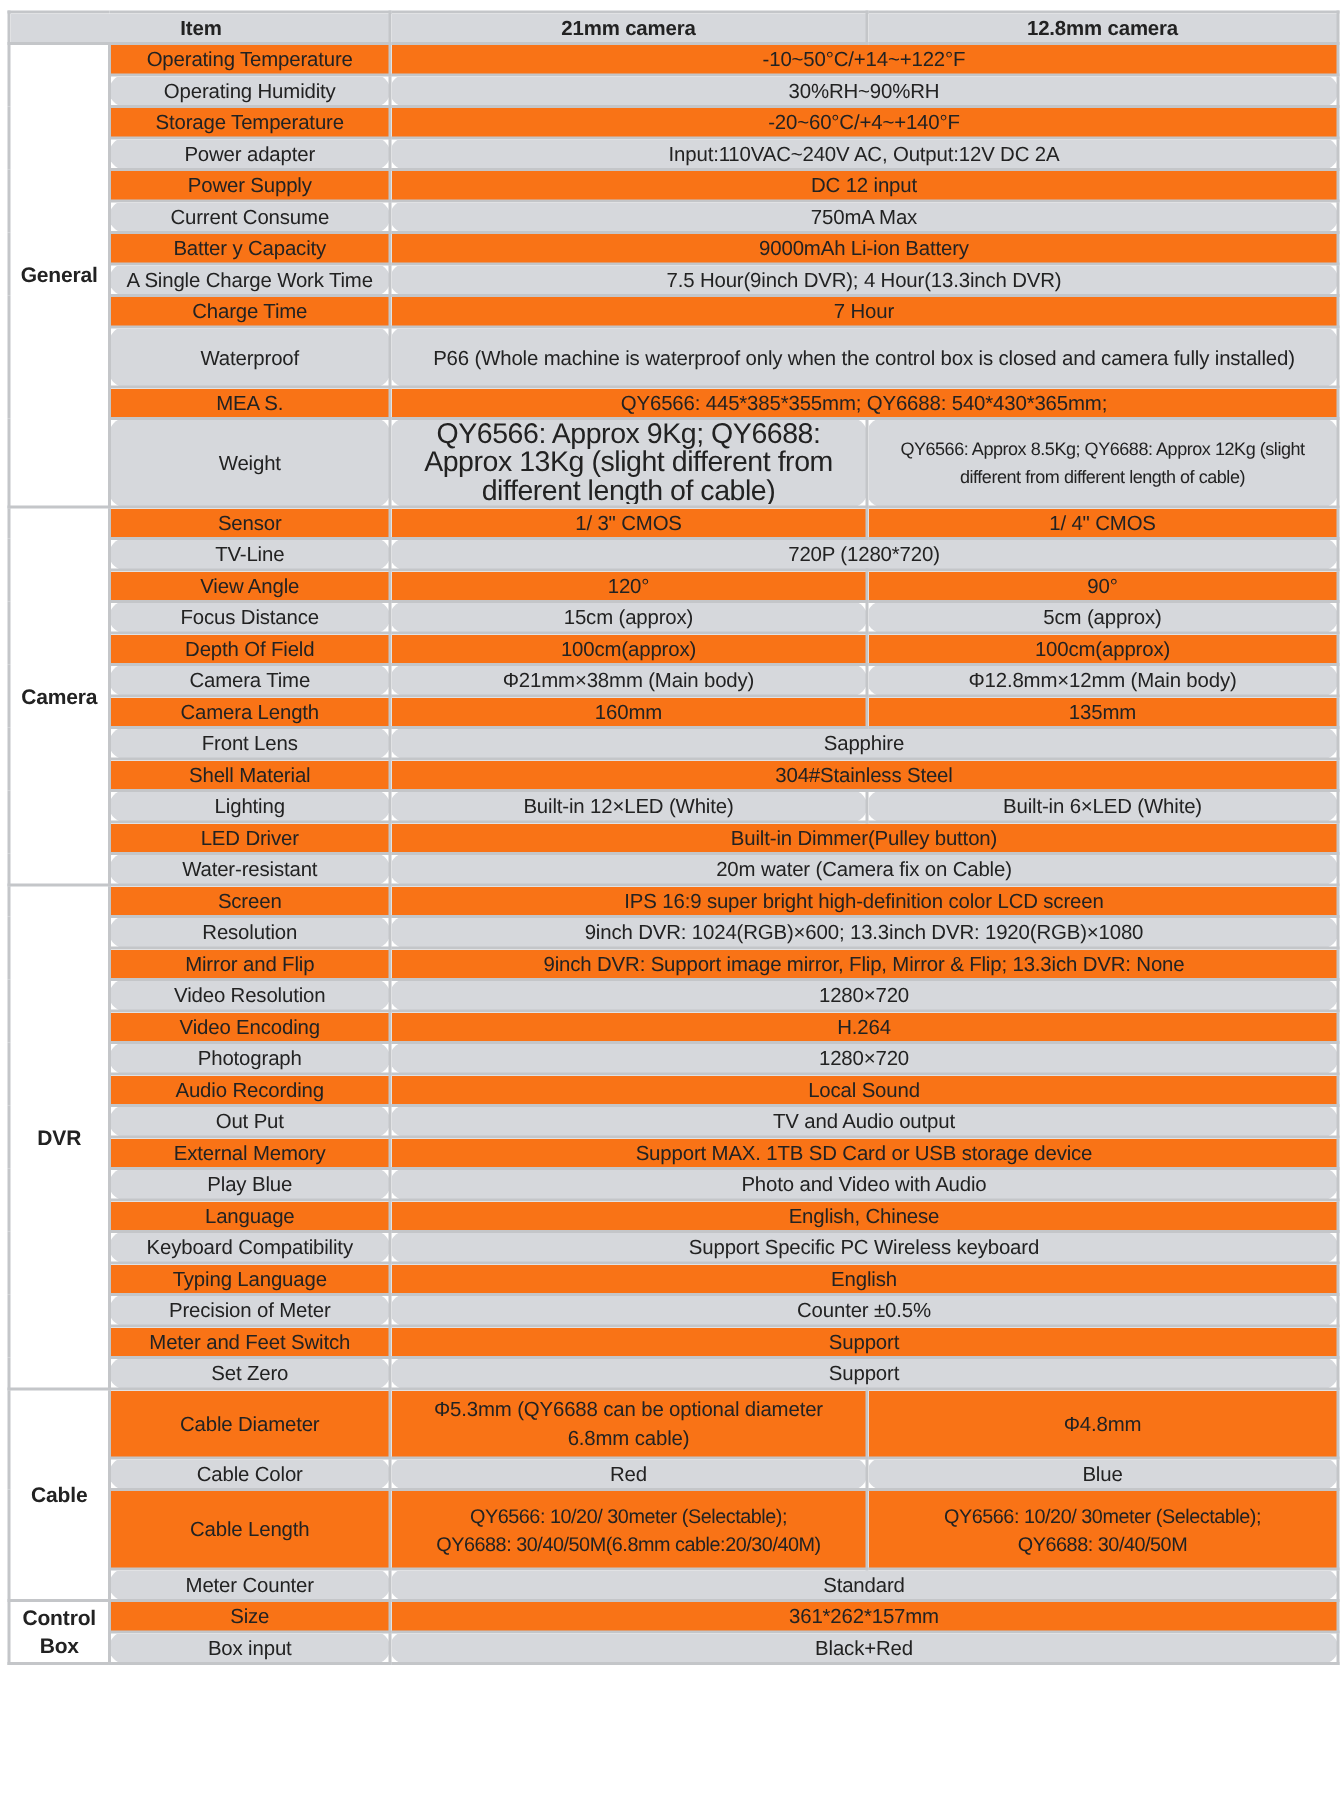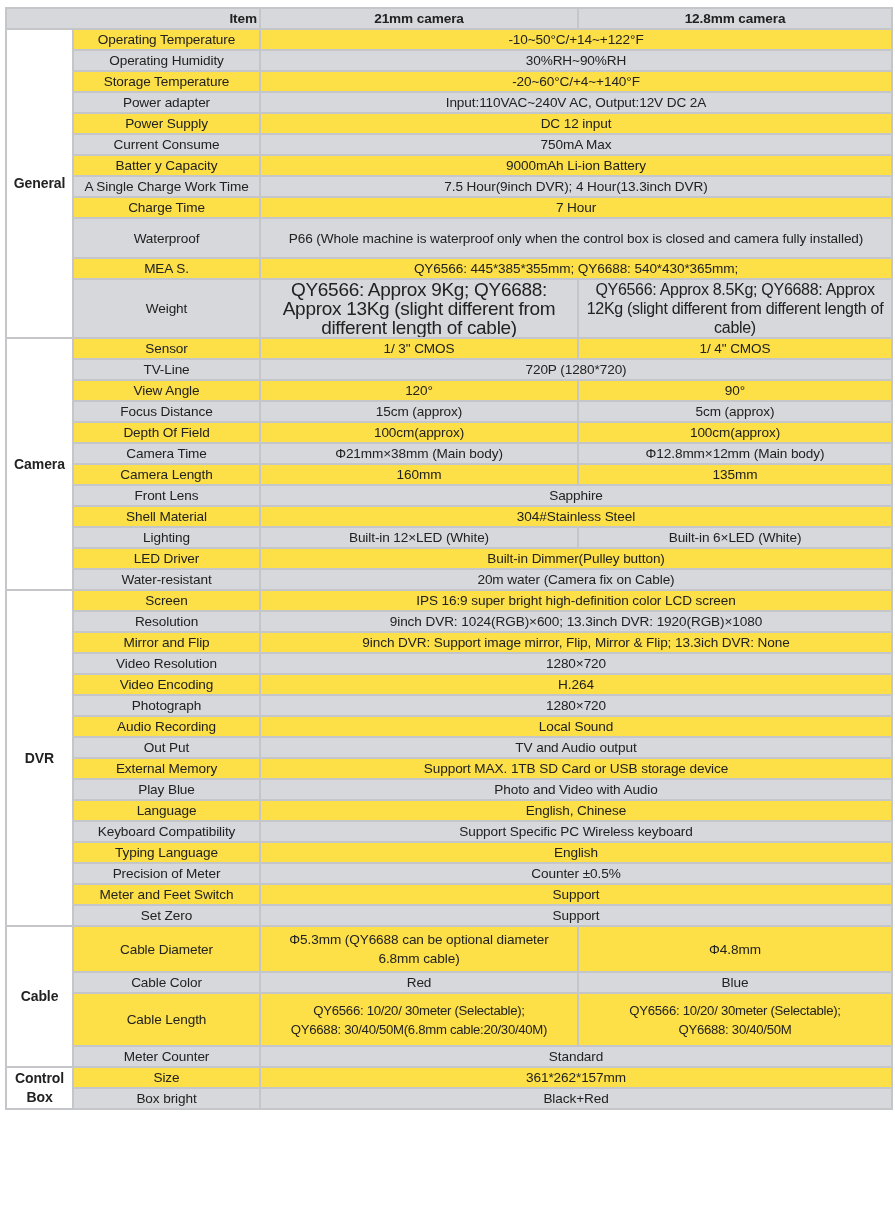--- a/index.html
+++ b/index.html
@@ -20,24 +20,24 @@
     padding: 0 2px;
     line-height: 19px;
     overflow: hidden;
   }
   table.spec th {
     background: #d6d8dc;
     font-weight: bold;
     height: 19px;
     font-size: 13.6px;
   }
-  table.spec th.item-head { text-align: right; padding-left: 4px; }
+  table.spec th.item-head { text-align: center; padding-left: 4px; }
   td.group { background: #ffffff; font-weight: bold; font-size: 14px; margin-left: 44px; }
-  tr.w td.cell { background: #fde047; }
-  tr.g td.cell { background: #d6d8dc; }
+  tr.w td.cell { background: #f97316; }
+  tr.g td.cell { background: #d6d8dc; border-radius: 10px; }
   tr.r1 td { height: 19px; }
   tr.r2 td { height: 38px; }
   tr.r2b td { height: 44px; }
   tr.r2c td { height: 51px; }
   td.nowrap { white-space: nowrap; }
 </style>
 </head>
 <body>
 
 <table class="spec">
@@ -95,21 +95,21 @@
     <td class="cell">Waterproof</td>
     <td class="cell" colspan="2" style="padding:0 6px">P66 (Whole machine is waterproof only when the control box is closed and camera fully installed)</td>
   </tr>
   <tr class="w r1">
     <td class="cell">MEA S.</td>
     <td class="cell" colspan="2">QY6566: 445*385*355mm; QY6688: 540*430*365mm;</td>
   </tr>
   <tr class="g r2b">
     <td class="cell">Weight</td>
     <td class="cell" style="font-size:19px;letter-spacing:-0.3px">QY6566: Approx 9Kg; QY6688: Approx 13Kg (slight different from different length of cable)</td>
-    <td class="cell" style="font-size:16px;letter-spacing:-0.3px">QY6566: Approx 8.5Kg;  QY6688: Approx 12Kg (slight different from different length of cable)</td>
+    <td class="cell" style="font-size:12px;letter-spacing:-0.3px">QY6566: Approx 8.5Kg;  QY6688: Approx 12Kg (slight different from different length of cable)</td>
   </tr>
 
   <tr class="w r1">
     <td rowspan="12" class="group">Camera</td>
     <td class="cell">Sensor</td>
     <td class="cell">1/ 3" CMOS</td>
     <td class="cell">1/ 4" CMOS</td>
   </tr>
   <tr class="g r1">
     <td class="cell">TV-Line</td>
@@ -257,17 +257,17 @@
 
   <tr class="w r1">
     <td rowspan="2" class="group">
       <div>Control</div>
       <div>Box</div>
     </td>
     <td class="cell">Size</td>
     <td class="cell" colspan="2">361*262*157mm</td>
   </tr>
   <tr class="g r1">
-    <td class="cell">Box bright</td>
+    <td class="cell">Box input</td>
     <td class="cell" colspan="2">Black+Red</td>
   </tr>
 </tbody>
   </table>
 
 </body></html>

